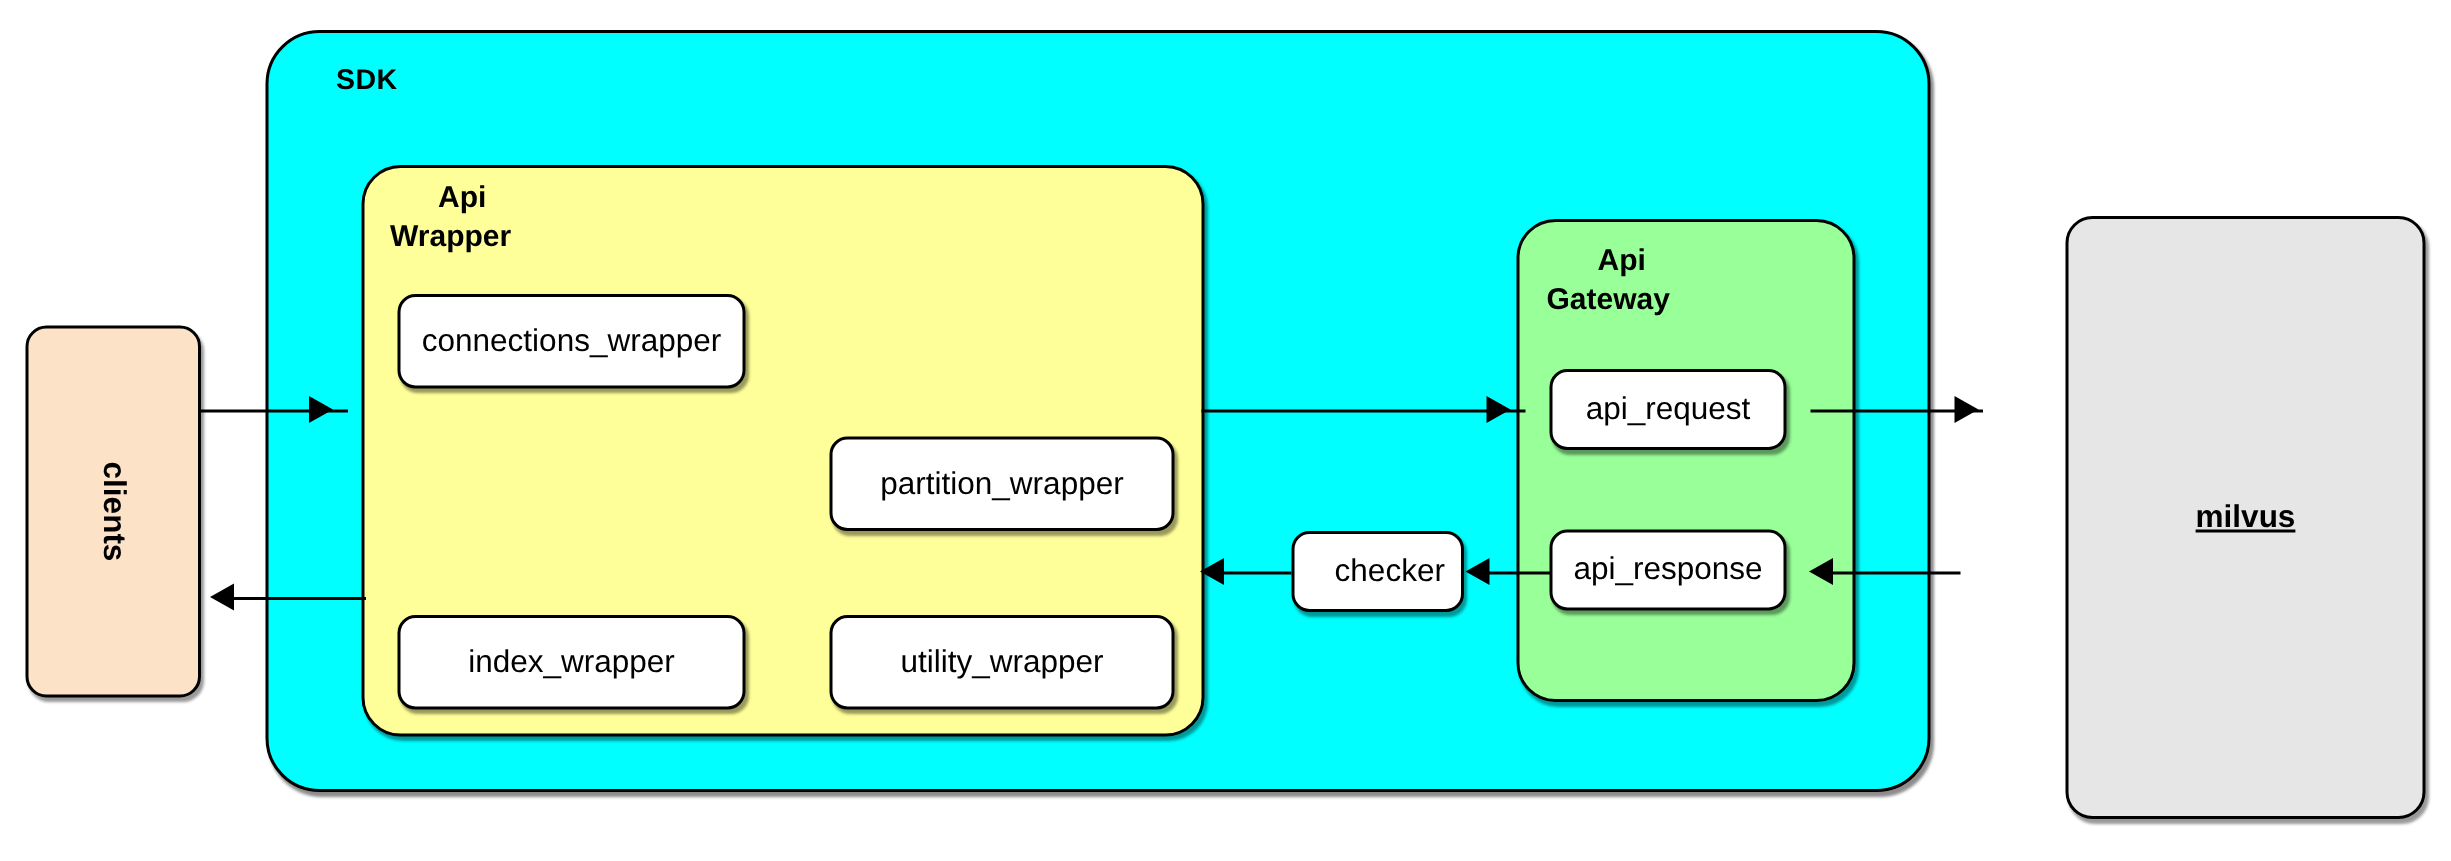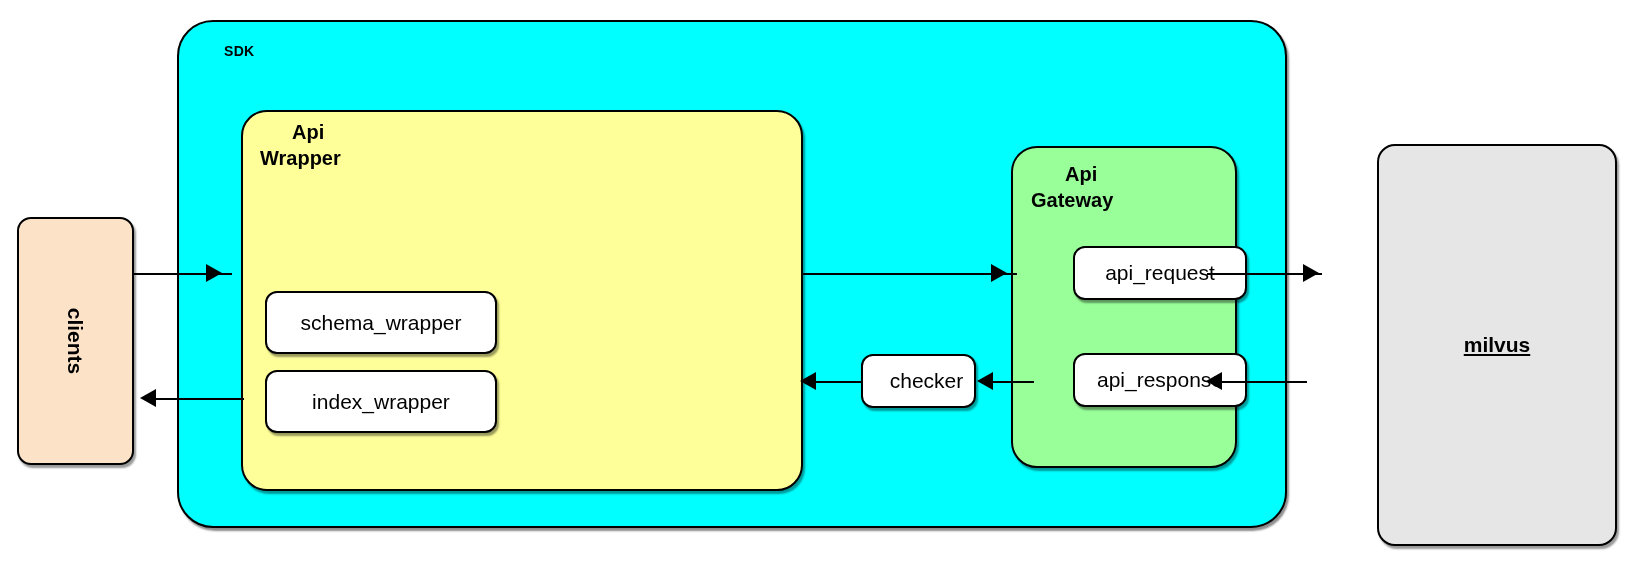--- a/index.html
+++ b/index.html
@@ -35,21 +35,21 @@
     background: #00ffff;
     border-radius: 36px;
     align-items: flex-start;
     justify-content: flex-start;
     box-shadow: 2px 3px 2px rgba(0,0,0,0.45);
   }
   .sdk-label {
     position: absolute;
     left: 45px;
     top: 21px;
-    font-size: 14px;
+    font-size: 19px;
     font-weight: bold;
     color: #000000;
     letter-spacing: 0.3px;
   }
   .apiwrapper-box {
     left: 241px;
     top: 110px;
     width: 562px;
     height: 381px;
     background: #ffff99;
@@ -124,25 +124,25 @@
   }
   .milvus-label {
     font-size: 21px;
     font-weight: bold;
     color: #000000;
     text-decoration: underline;
   }
   
   .w-r1 { top: 196px; height: 63px; }
   .w-r2 { top: 291px; height: 63px; }
-  .w-r3 { top: 370px; height: 63px; text-align: right; }
+  .w-r3 { top: 410px; height: 63px; text-align: right; }
   .w-c1 { left: 265px; width: 232px; }
   .w-c2 { left: 553px; width: 230px; }
 
-  .gw-node { left: 1033px; width: 174px; height: 54px; margin-left: 40px; }
+  .gw-node { left: 1033px; width: 158px; height: 54px; }
   .gw-r1 { top: 246px; }
   .gw-r2 { top: 353px; align-items: center; }
 
   .checker-box {
     left: 861px;
     top: 354px;
     width: 115px;
     height: 54px;
     padding-left: 16px;
   }
@@ -195,25 +195,31 @@
 
   <div class="box sdk-box">
     <span class="sdk-label">SDK</span>
   </div>
 
   <div class="box apiwrapper-box">
     <span class="apiwrapper-label">Api
 Wrapper</span>
   </div>
 
-  <div class="box node w-c1 w-r2">
-    <span>schema_wrapper</span>
+  <div class="box node w-c1 w-r1">
+    <span>connections_wrapper</span>
+  </div>
+  <div class="box node w-c2 w-r2">
+    <span>partition_wrapper</span>
   </div>
   <div class="box node w-c1 w-r3">
     <span>index_wrapper</span>
+  </div>
+  <div class="box node w-c2 w-r3">
+    <span>utility_wrapper</span>
   </div>
 
   <div class="box apigw-box">
     <span class="apigw-label">Api
 Gateway</span>
   </div>
   <div class="box node gw-node gw-r1">
     <span>api_request</span>
   </div>
   <div class="box node gw-node gw-r2">

